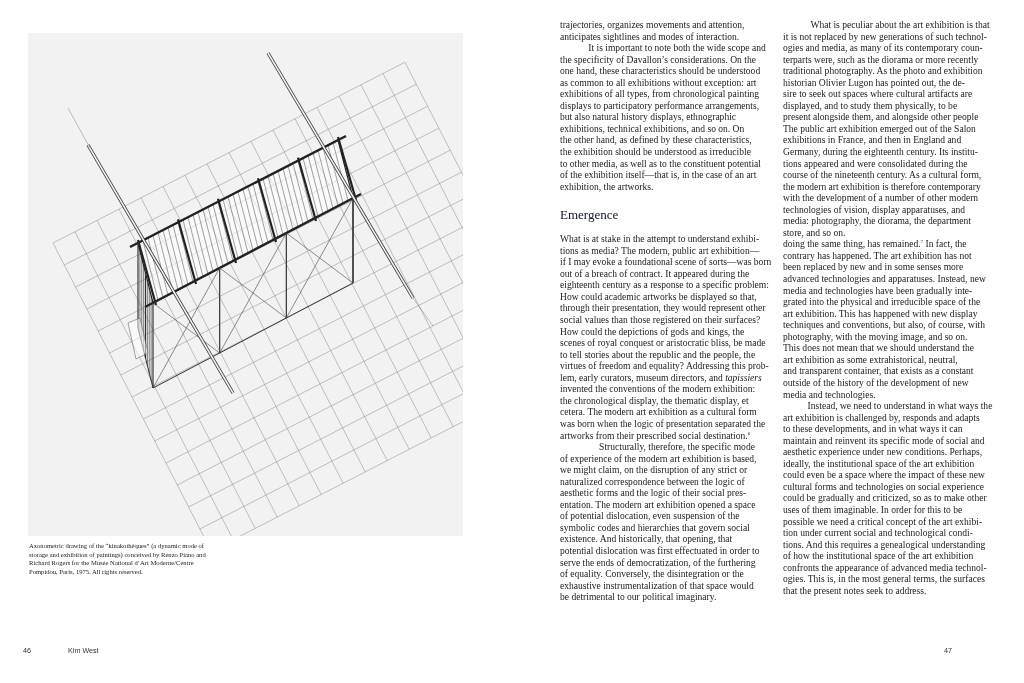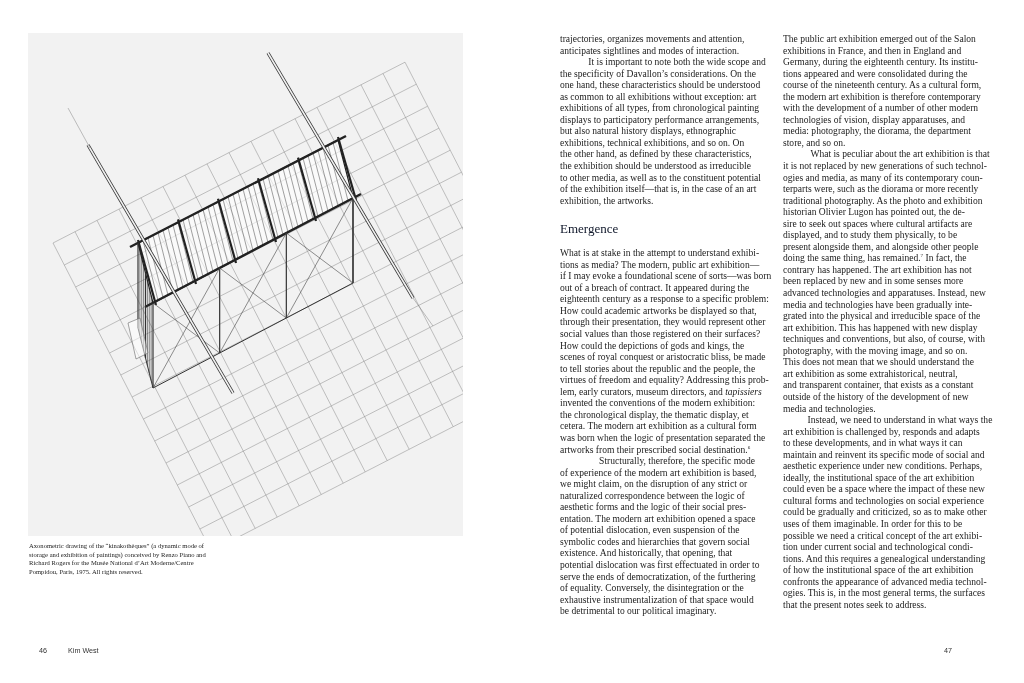--- a/index.html
+++ b/index.html
@@ -4,21 +4,21 @@
 <style>
   html, body { margin: 0; padding: 0; background: #ffffff; }
   body { width: 1024px; height: 683px; position: relative; overflow: hidden;
          font-family: "Liberation Serif", "DejaVu Serif", serif; color: #1a1a1a; }
   .figure { position: absolute; left: 28px; top: 33px; width: 435px; height: 503px;
             background: #f2f2f2; }
   .figure svg { position: absolute; left: 0; top: 0; width: 435px; height: 503px; }
   .caption { position: absolute; left: 29px; top: 542px; width: 260px;
              font-size: 6.6px; line-height: 8.5px; color: #222; }
   .caption div { white-space: nowrap; }
-  .col { position: absolute; top: 33px; width: 222px; font-size: 9.55px;
+  .col { position: absolute; top: 19px; width: 222px; font-size: 9.55px;
          line-height: 11.55px; color: #1b1b1b; }
   .col1 { left: 560px; }
   .col2 { left: 783px; }
   .line { white-space: nowrap; height: 11.55px; }
   .indent { padding-left: 12px; text-align: center; }
   .heading { font-size: 13px; line-height: 16px; color: #0f172a; margin: 15px 0 10px 0; }
   .footer { position: absolute; top: 646px; font-family: "Liberation Sans", "DejaVu Sans", sans-serif;
             font-size: 7.2px; color: #333; white-space: nowrap; }
   sup { font-size: 5px; line-height: 0; vertical-align: 4px; }
   i { }
@@ -140,21 +140,21 @@
     </svg>
 </div>
 
 <div class="caption">
   <div>Axonometric drawing of the “kinakothèques” (a dynamic mode of</div>
   <div>storage and exhibition of paintings) conceived by Renzo Piano and</div>
   <div>Richard Rogers for the Musée National d’Art Moderne/Centre</div>
   <div>Pompidou, Paris, 1975. All rights reserved.</div>
 </div>
 
-<div class="footer" style="left:39px;">46</div>
+<div class="footer" style="left:23px;">46</div>
 <div class="footer" style="left:68px;">Kim West</div>
 
 <div class="col col1">
   <div>
       <div class="line">trajectories, organizes movements and attention,</div>
       <div class="line">anticipates sightlines and modes of interaction.</div>
     </div>
   <div>
       <div class="line indent">It is important to note both the wide scope and</div>
       <div class="line">the specificity of Davallon’s considerations. On the</div>
@@ -206,41 +206,41 @@
       <div class="line">potential dislocation was first effectuated in order to</div>
       <div class="line">serve the ends of democratization, of the furthering</div>
       <div class="line">of equality. Conversely, the disintegration or the</div>
       <div class="line">exhaustive instrumentalization of that space would</div>
       <div class="line">be detrimental to our political imaginary.</div>
     </div>
 </div>
 
 <div class="col col2">
   <div>
+      <div class="line indent">What is peculiar about the art exhibition is that</div>
+      <div class="line">it is not replaced by new generations of such technol-</div>
+      <div class="line">ogies and media, as many of its contemporary coun-</div>
+      <div class="line">terparts were, such as the diorama or more recently</div>
+      <div class="line">traditional photography. As the photo and exhibition</div>
+      <div class="line">historian Olivier Lugon has pointed out, the de-</div>
+      <div class="line">sire to seek out spaces where cultural artifacts are</div>
+      <div class="line">displayed, and to study them physically, to be</div>
+      <div class="line">present alongside them, and alongside other people</div>
+    </div>
+  <div>
       <div class="line">The public art exhibition emerged out of the Salon</div>
       <div class="line">exhibitions in France, and then in England and</div>
       <div class="line">Germany, during the eighteenth century. Its institu-</div>
       <div class="line">tions appeared and were consolidated during the</div>
       <div class="line">course of the nineteenth century. As a cultural form,</div>
       <div class="line">the modern art exhibition is therefore contemporary</div>
       <div class="line">with the development of a number of other modern</div>
       <div class="line">technologies of vision, display apparatuses, and</div>
       <div class="line">media: photography, the diorama, the department</div>
       <div class="line">store, and so on.</div>
-    </div>
-  <div>
-      <div class="line indent">What is peculiar about the art exhibition is that</div>
-      <div class="line">it is not replaced by new generations of such technol-</div>
-      <div class="line">ogies and media, as many of its contemporary coun-</div>
-      <div class="line">terparts were, such as the diorama or more recently</div>
-      <div class="line">traditional photography. As the photo and exhibition</div>
-      <div class="line">historian Olivier Lugon has pointed out, the de-</div>
-      <div class="line">sire to seek out spaces where cultural artifacts are</div>
-      <div class="line">displayed, and to study them physically, to be</div>
-      <div class="line">present alongside them, and alongside other people</div>
     </div>
   <div class="line"><span>doing the same thing, has remained.</span><sup>7</sup><span> In fact, the</span></div>
   <div>
       <div class="line">contrary has happened. The art exhibition has not</div>
       <div class="line">been replaced by new and in some senses more</div>
       <div class="line">advanced technologies and apparatuses. Instead, new</div>
       <div class="line">media and technologies have been gradually inte-</div>
       <div class="line">grated into the physical and irreducible space of the</div>
       <div class="line">art exhibition. This has happened with new display</div>
       <div class="line">techniques and conventions, but also, of course, with</div>

